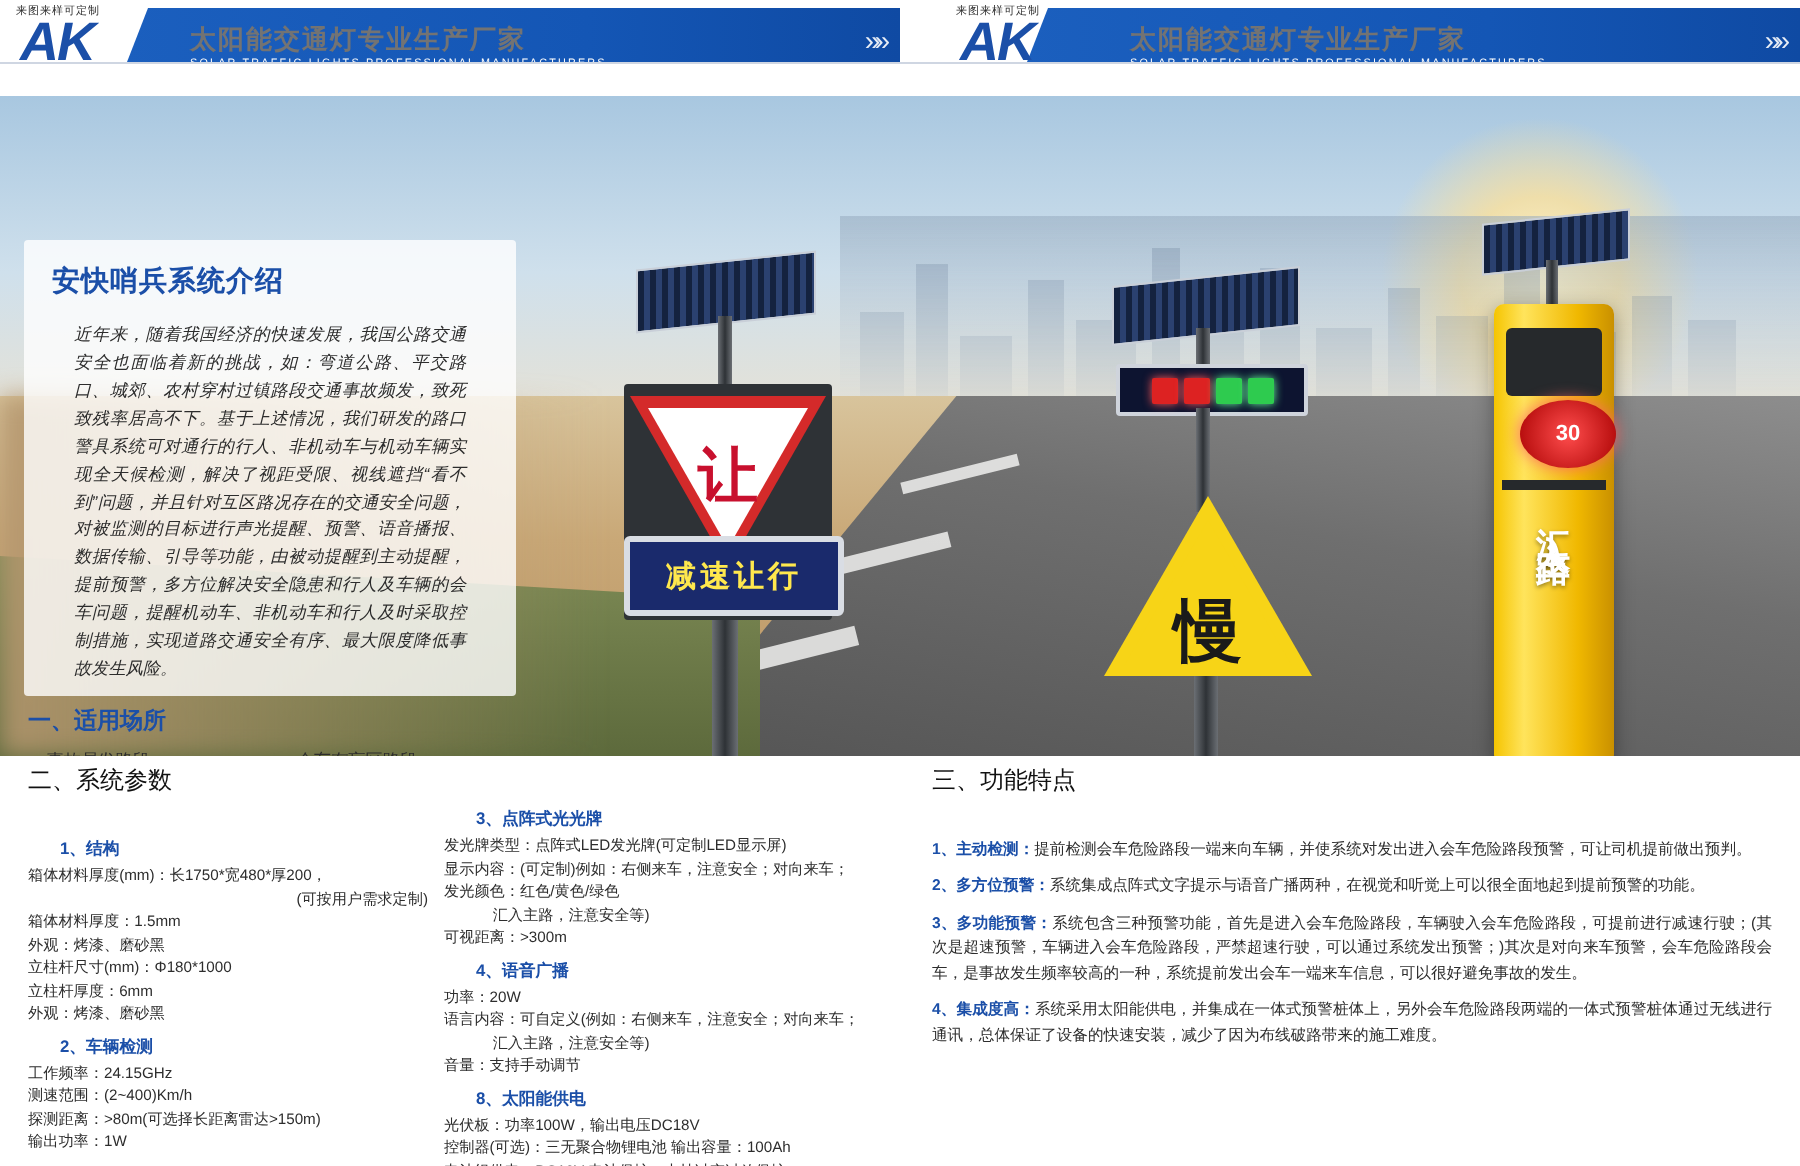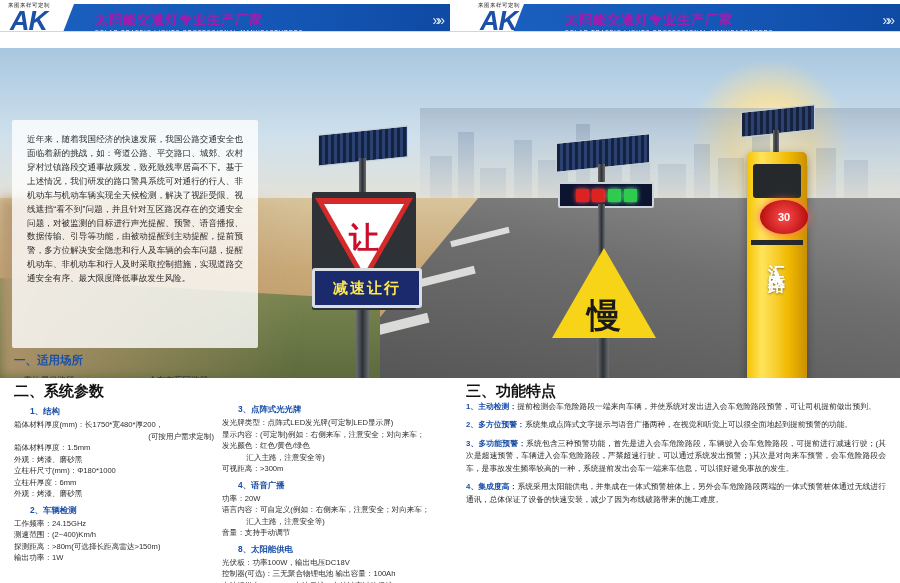--- a/index.html
+++ b/index.html
@@ -28,21 +28,21 @@
   .banner .ak{
     position:absolute;left:10px;top:6px;
     font-size:27px;font-weight:bold;font-style:italic;color:#1b4fa8;
     letter-spacing:-1px;
   }
   .banner .ak-sub{
     position:absolute;left:8px;top:2px;font-size:5.5px;color:#2b2b2b;
     letter-spacing:0.5px;
   }
   .banner .cn{
-    position:absolute;left:95px;top:11px;font-size:13px;color:#a21caf;
+    position:absolute;left:95px;top:11px;font-size:13px;color:#737373;
     letter-spacing:1px;font-weight:bold;
   }
   .banner .en{
     position:absolute;left:95px;top:29px;font-size:5.4px;color:#fff;
     letter-spacing:1.1px;
   }
   .banner .arrows{
     position:absolute;right:8px;top:12px;color:#ffffff;font-size:14px;
     letter-spacing:-3px;opacity:.9;
   }
@@ -102,21 +102,21 @@
   .panel{
     position:absolute;left:12px;top:72px;width:246px;height:228px;
     background:rgba(255,255,255,.80);
     border-radius:2px;
     padding:12px 14px;box-sizing:border-box;
   }
   .panel h2{
     margin:0 0 8px 0;font-size:14px;color:#1b4fa8;font-weight:bold;letter-spacing:.5px;
   }
   .panel p{
-    margin:1px;font-size:8.6px;line-height:1.62;color:#2c2c2c;text-align:justify;
+    margin:11px;font-size:8.6px;line-height:1.62;color:#2c2c2c;text-align:justify;font-style:italic;
   }
   .sec1{
     position:absolute;left:14px;top:305px;width:250px;
   }
   .sec1 .t{font-size:11.5px;font-weight:bold;color:#1b4fa8;margin-bottom:7px;}
   .sec1 .grid{display:flex;flex-wrap:wrap;font-size:8.6px;color:#2c2c2c;}
   .sec1 .grid div{width:50%;margin-bottom:6px;}
   .dia{color:#1b4fa8;margin-right:4px;font-size:7px;}
 
   
@@ -177,21 +177,21 @@
   }
   .col-lamp{
     position:absolute;width:48px;height:34px;border-radius:50%;
     background:radial-gradient(circle,#ff4d4d,#a80000);box-shadow:0 0 8px #f66;
     display:flex;align-items:center;justify-content:center;color:#fff;font-size:11px;font-weight:bold;
   }
 
   
   .bottom{position:absolute;left:0;top:382px;width:900px;height:201px;background:#fff;}
   .colwrap{position:absolute;top:0;}
-  .h-sec{font-size:15px;font-weight:bold;color:#111;margin-bottom:0;}
+  .h-sec{font-size:12px;font-weight:normal;color:#111;margin-bottom:20px;}
   .sub{font-size:8.4px;font-weight:bold;color:#1b4fa8;margin:5px 16px 2px;}
   .li{font-size:7.6px;line-height:1.52;color:#2d2d2d;}
   .feat{font-size:7.8px;line-height:1.6;color:#2d2d2d;margin-bottom:6px;text-align:justify;}
   .feat b{color:#1b4fa8;}
 </style>
 </head>
 <body>
 
 <div class="page">
 
@@ -291,20 +291,21 @@
 
       <div class="column" style="left:12px;top:44px;"></div>
       <div class="col-black" style="left:18px;top:56px;width:48px;height:34px;border-radius:3px;"></div>
       <div class="col-lamp" style="left:25px;top:92px;">30</div>
       <div class="col-black" style="left:16px;top:132px;width:52px;height:5px;"></div>
       <div class="col-text" style="left:30px;top:142px;">汇入主路</div>
 
     </div>
 
     <div class="panel">
+      <h2>安快哨兵系统介绍</h2>
       <p>近年来，随着我国经济的快速发展，我国公路交通安全也面临着新的挑战，如：弯道公路、平交路口、城郊、农村穿村过镇路段交通事故频发，致死致残率居高不下。基于上述情况，我们研发的路口警具系统可对通行的行人、非机动车与机动车辆实现全天候检测，解决了视距受限、视线遮挡“看不到”问题，并且针对互区路况存在的交通安全问题，对被监测的目标进行声光提醒、预警、语音播报、数据传输、引导等功能，由被动提醒到主动提醒，提前预警，多方位解决安全隐患和行人及车辆的会车问题，提醒机动车、非机动车和行人及时采取控制措施，实现道路交通安全有序、最大限度降低事故发生风险。</p>
     </div>
 
     <div class="sec1">
       <div class="t">一、适用场所</div>
       <div class="grid">
         <div><span class="dia">◆</span><span>事故易发路段</span></div>
         <div><span class="dia">◆</span><span>会车有盲区路段</span></div>
 
       </div>

